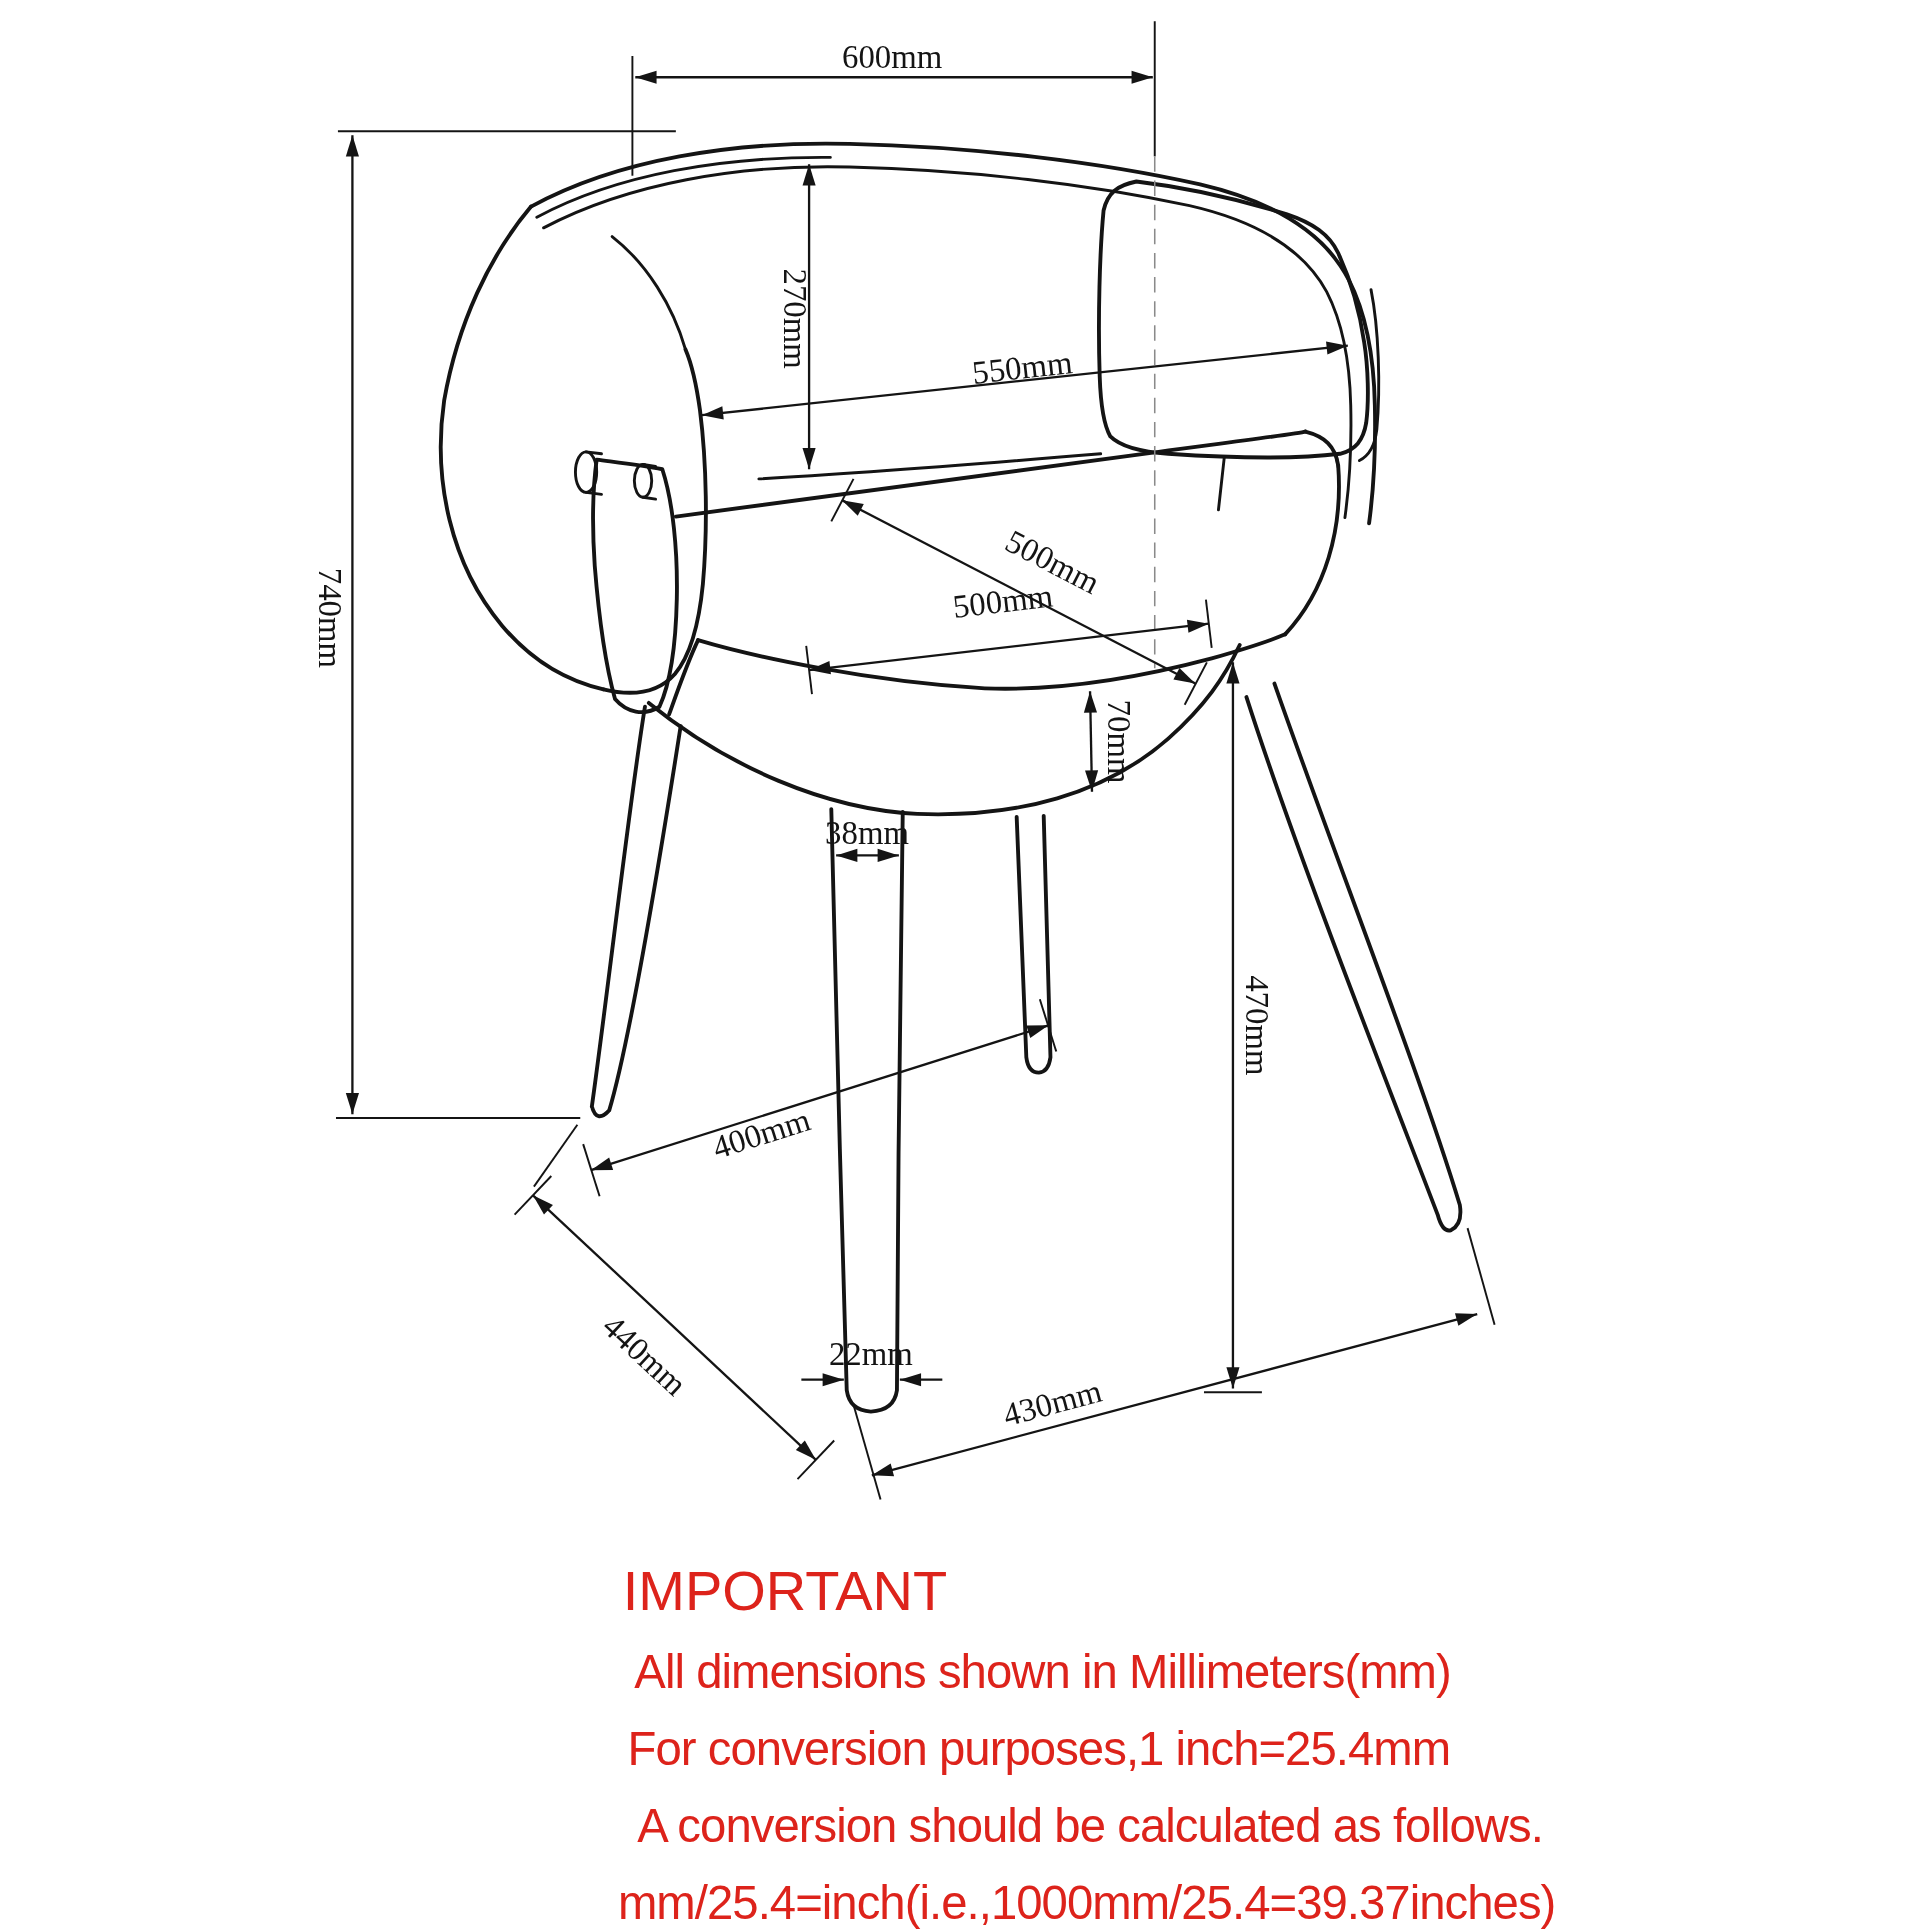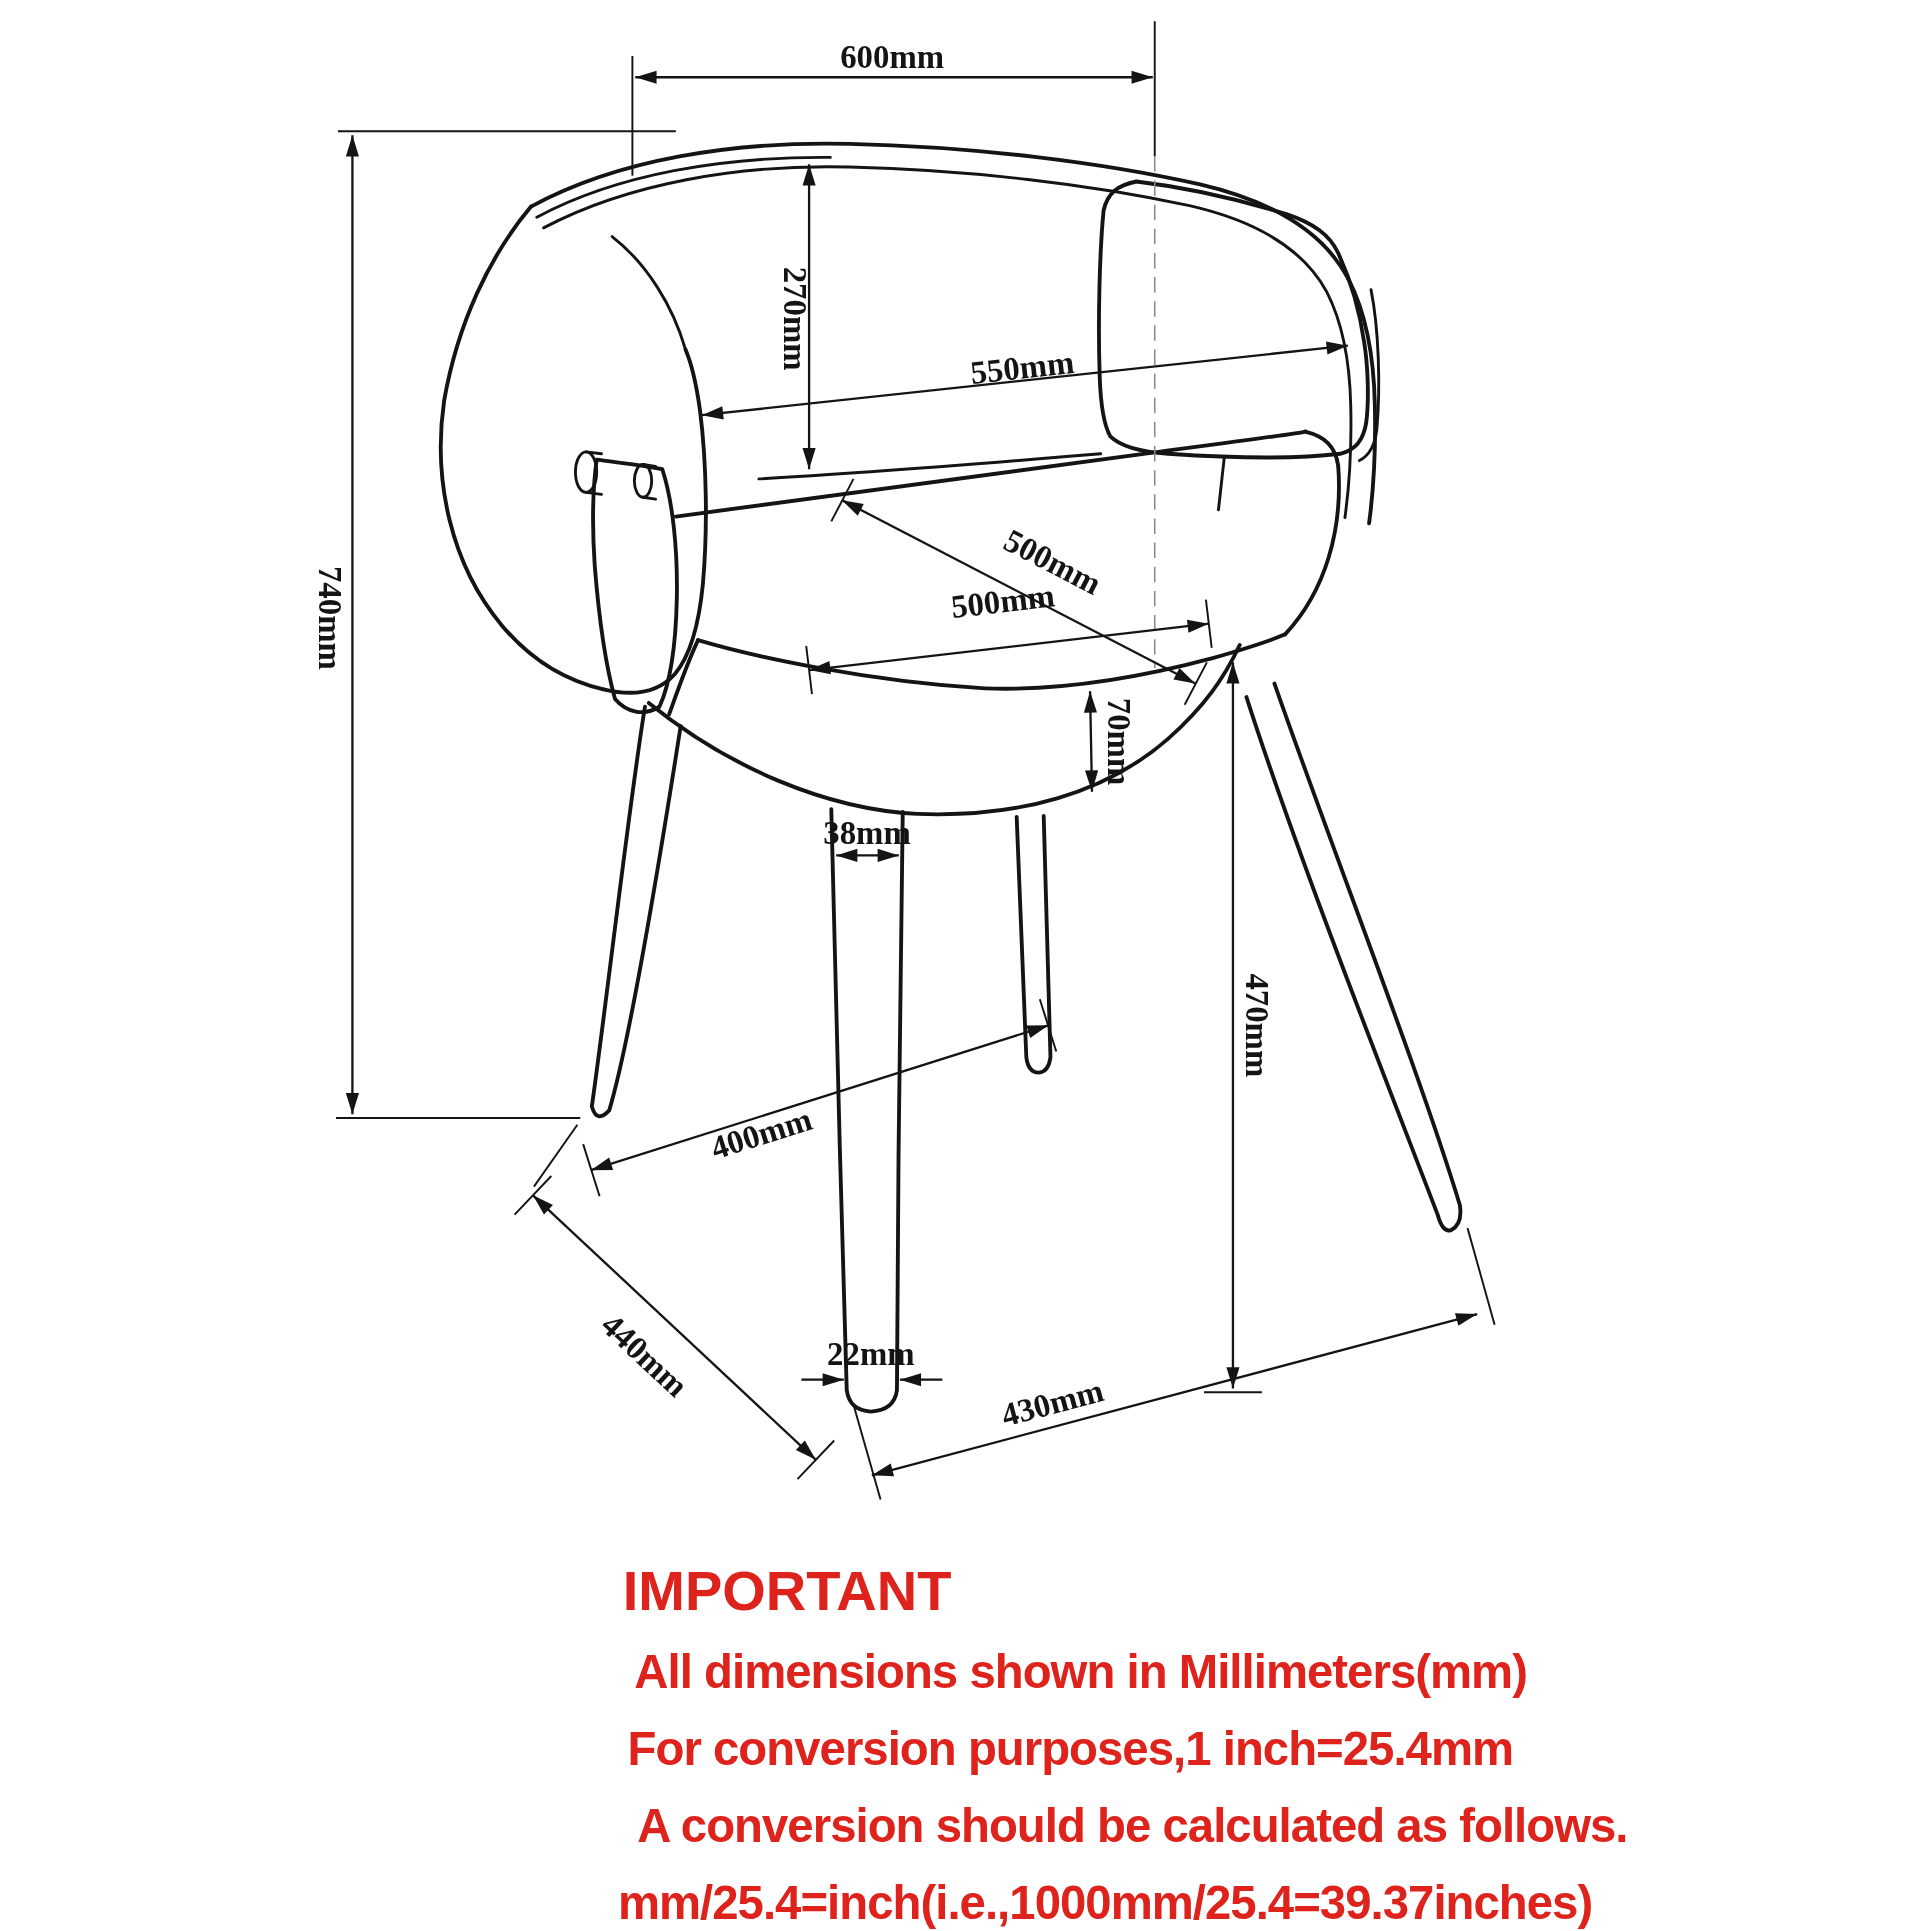--- a/index.html
+++ b/index.html
@@ -1,16 +1,16 @@
 <!DOCTYPE html>
 <html><head>
 <meta charset="utf-8">
 <style>
   html,body{margin:0;padding:0;background:#ffffff;}
-  .stage{position:relative;width:1931px;height:1931px;background:#ffffff;overflow:hidden;font-weight:bold;}
+  .stage{position:relative;width:1931px;height:1931px;background:#ffffff;overflow:hidden;}
   svg{position:absolute;left:0;top:0;}
   .chair{stroke:#141414;stroke-width:4;fill:none;stroke-linecap:round;stroke-linejoin:round;}
   .chair-thin{stroke:#141414;stroke-width:3;fill:none;stroke-linecap:round;}
   .dim{stroke:#141414;stroke-width:2.4;fill:none;}
   .ext{stroke:#141414;stroke-width:2;fill:none;}
   .cline{stroke:#8a8a8a;stroke-width:1.6;fill:none;stroke-dasharray:16 9;}
   text{font-family:"Liberation Serif", serif;font-size:34px;fill:#141414;}
   .notice-title{font-family:"Liberation Sans", sans-serif;font-size:58px;fill:#dd231b;letter-spacing:0px;}
   .notice-line{font-family:"Liberation Sans", sans-serif;font-size:49px;fill:#dd231b;letter-spacing:-1px;}
 </style>

